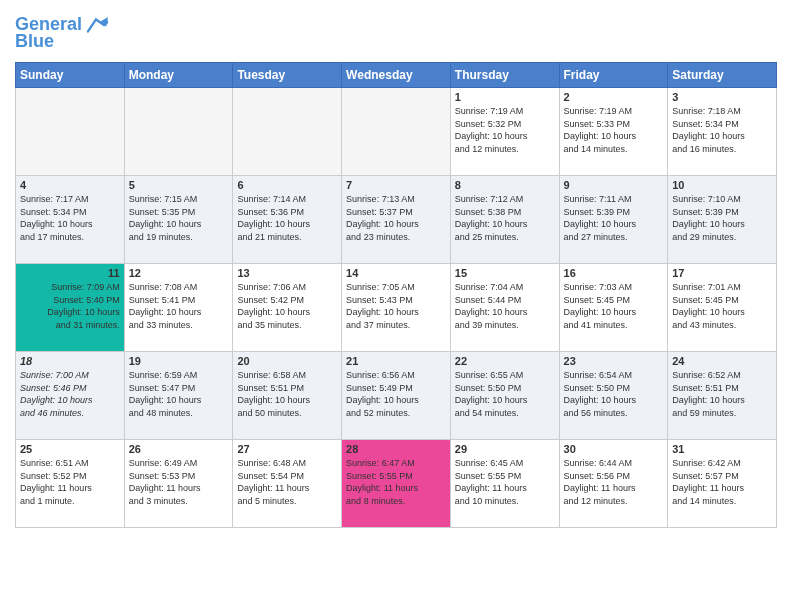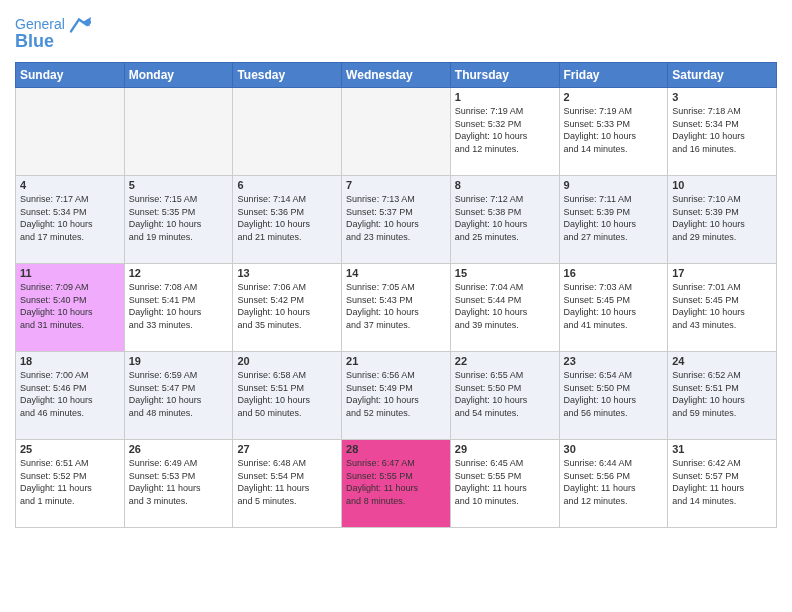--- a/index.html
+++ b/index.html
@@ -14,22 +14,22 @@
       display: flex;
       justify-content: space-between;
       align-items: flex-start;
       margin-bottom: 10px;
     }
     .logo {
       display: flex;
       align-items: center;
     }
     .logo-text {
-      font-size: 14px;
-      font-weight: normal;
+      font-size: 18px;
+      font-weight: bold;
       color: #333;
       line-height: 1.1;
     }
     .logo-text span {
       color: #4a90d9;
     }
     .logo-icon {
       width: 24px;
       height: 20px;
       margin-left: 2px;
@@ -201,21 +201,21 @@
         </td>
         <td style="background: rgb(238, 242, 248);">
           <span class="day-num">10</span>
           <div class="day-info" style="white-space: pre-line;">Sunrise: 7:10 AM
 Sunset: 5:39 PM
 Daylight: 10 hours
 and 29 minutes.</div>
         </td>
       </tr>
       <tr>
-        <td style="background: #f0abfc;">
+        <td style="background: #14b8a6; text-align: right;">
           <span class="day-num">11</span>
           <div class="day-info" style="white-space: pre-line;">Sunrise: 7:09 AM
 Sunset: 5:40 PM
 Daylight: 10 hours
 and 31 minutes.</div>
         </td>
         <td style="background: rgb(255, 255, 255);">
           <span class="day-num">12</span>
           <div class="day-info" style="white-space: pre-line;">Sunrise: 7:08 AM
 Sunset: 5:41 PM
@@ -252,21 +252,21 @@
         </td>
         <td style="background: rgb(255, 255, 255); margin-left: 33px;">
           <span class="day-num">17</span>
           <div class="day-info" style="white-space: pre-line;">Sunrise: 7:01 AM
 Sunset: 5:45 PM
 Daylight: 10 hours
 and 43 minutes.</div>
         </td>
       </tr>
       <tr>
-        <td style="background: rgb(238, 242, 248);">
+        <td style="background: rgb(238, 242, 248); font-style: italic;">
           <span class="day-num">18</span>
           <div class="day-info" style="white-space: pre-line;">Sunrise: 7:00 AM
 Sunset: 5:46 PM
 Daylight: 10 hours
 and 46 minutes.</div>
         </td>
         <td style="background: rgb(238, 242, 248);">
           <span class="day-num">19</span>
           <div class="day-info" style="white-space: pre-line;">Sunrise: 6:59 AM
 Sunset: 5:47 PM

